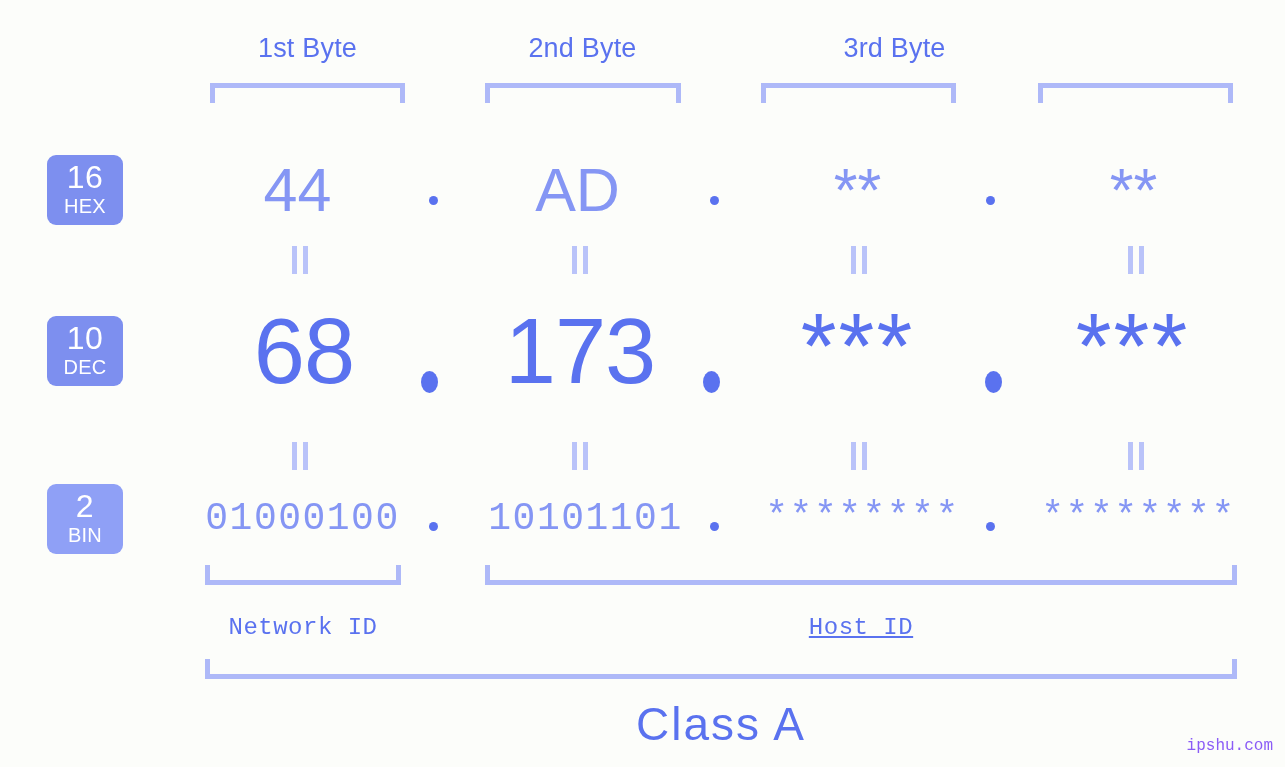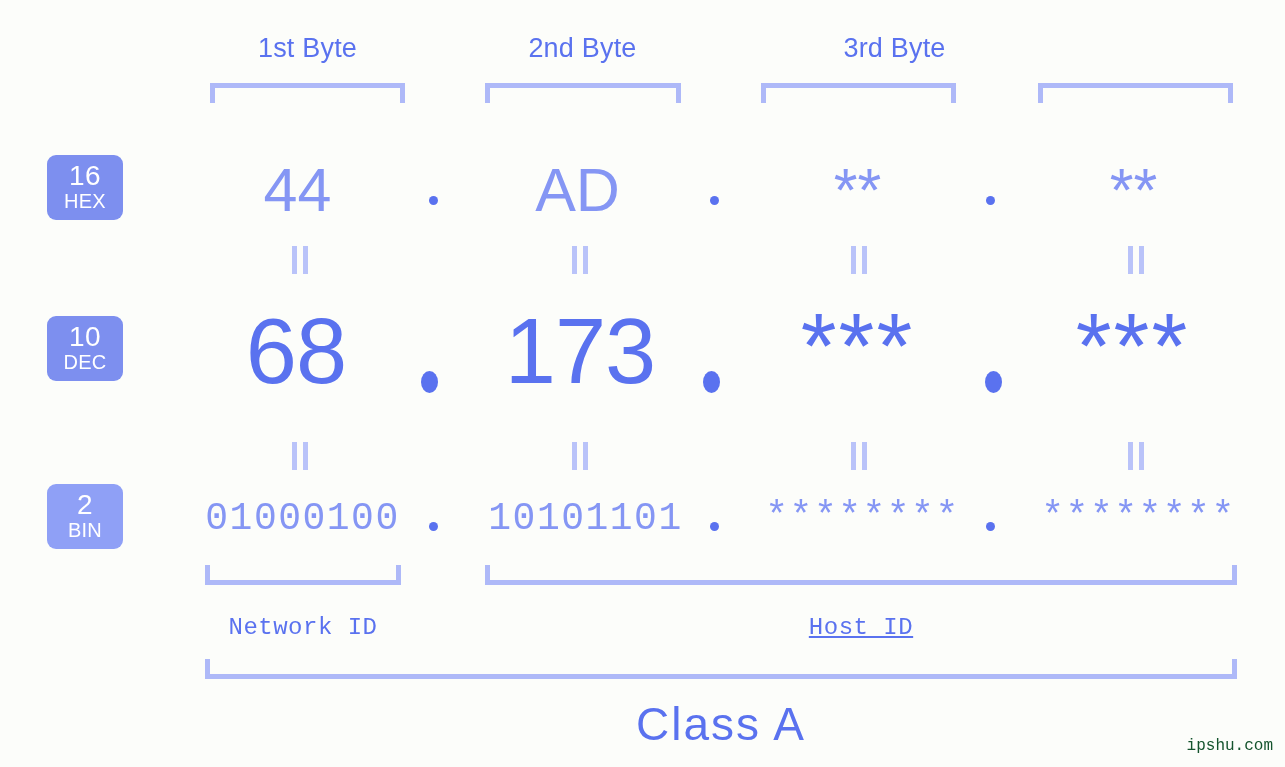--- a/index.html
+++ b/index.html
@@ -59,21 +59,21 @@
     color: #ffffff;
     text-align: center;
     box-sizing: border-box;
     padding-top: 6px;
     padding-bottom: 7px;
     line-height: 1;
   }
   .badge.light { background: #8fa0f6; }
   .badge .num {
     display: block;
-    font-size: 28px;
+    font-size: 32px;
     font-weight: 400;
     line-height: 1.05;
     letter-spacing: 0.5px;
   }
   .badge .radix {
     display: block;
     font-size: 20px;
     font-weight: 400;
     line-height: 1.15;
     letter-spacing: 0.3px;
@@ -156,21 +156,21 @@
     white-space: nowrap;
     letter-spacing: 2px;
   }
 
   
   .watermark {
     position: absolute;
     right: 12px;
     bottom: 12px;
     font-size: 16px;
-    color: #14532d;
+    color: #8b5cf6;
     font-family: "Liberation Mono", monospace;
     letter-spacing: 0px;
     white-space: nowrap;
   }
 </style>
 </head>
 <body>
 
 <div id="stage">
 
@@ -214,21 +214,21 @@
     <span class="a"></span>
       <span class="b"></span>
   </div>
 
   <div class="badge" style="left:47px;top:316px;">
     <span class="num">10</span>
     <span class="radix">DEC</span>
   </div>
 
   <div class="row-dec">
-    <div class="value-cell" style="left:196px;top:305px;width:200px;">68</div>
+    <div class="value-cell" style="left:204px;top:305px;width:200px;">68</div>
     <div class="dot big" style="left:421px;top:371px;"></div>
     <div class="value-cell" style="left:470px;top:305px;width:220px;">173</div>
     <div class="dot big" style="left:703px;top:371px;"></div>
     <div class="value-cell masked" style="left:755px;top:300px;width:205px;">***</div>
     <div class="dot big" style="left:985px;top:371px;"></div>
     <div class="value-cell masked" style="left:1030px;top:300px;width:205px;">***</div>
   </div>
 
   <div class="eqmark" style="left:292px;top:442px;">
     <span class="a"></span>

